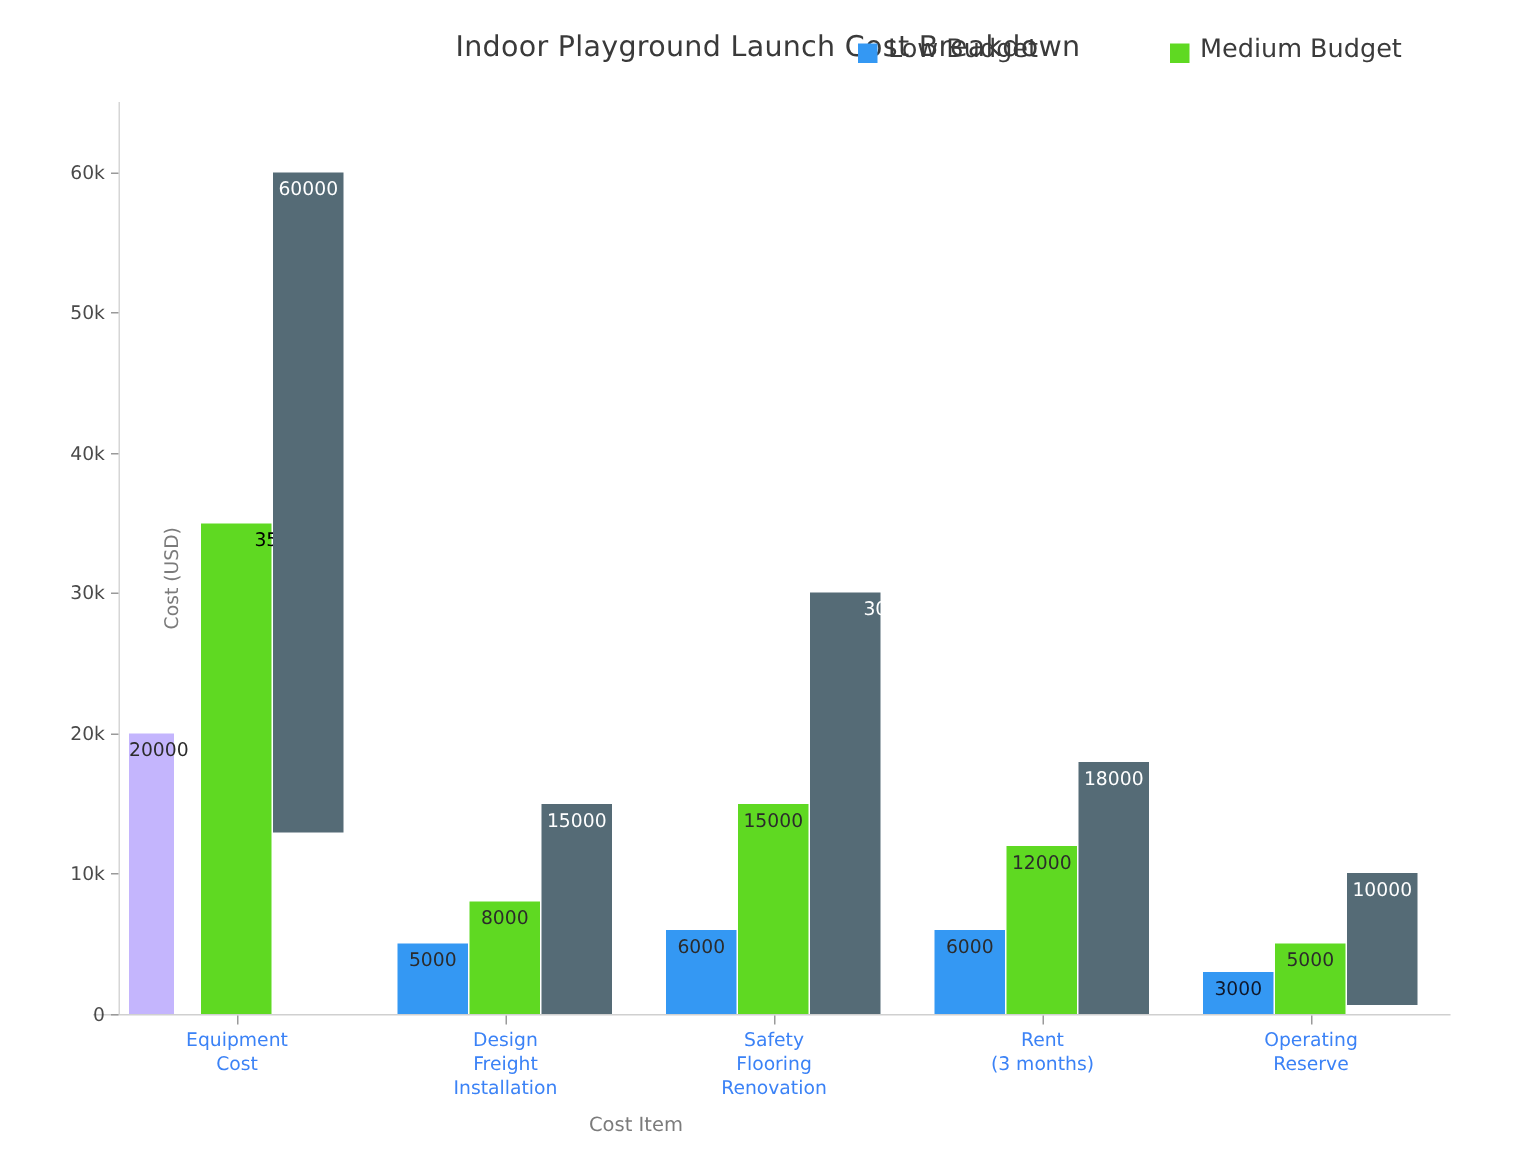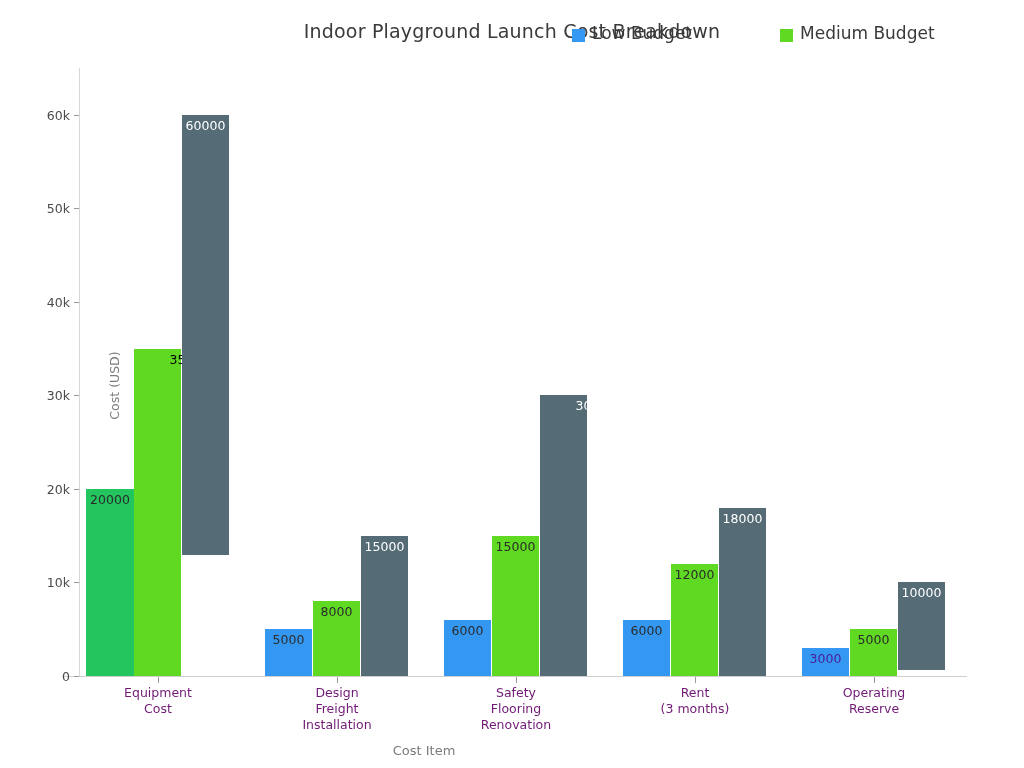--- a/index.html
+++ b/index.html
@@ -117,21 +117,21 @@
     width: 1px;
     height: 6px;
     background: #9a9a9a;
   }
   .xtick-label {
     position: absolute;
     top: 685px;
     width: 220px;
     text-align: center;
     font-size: 12.5px;
-    color: #701a75;
+    color: #3b82f6;
     line-height: 16px;
     white-space: pre-line;
   }
   #xlabel {
     position: absolute;
     left: 0;
     top: 743px;
     width: 848px;
     text-align: center;
     font-size: 13px;
@@ -196,21 +196,21 @@
     <div class="ytick-mark" style="position: absolute; left: 74px; top: 395px;"></div>
     <div class="ytick-label" style="left: 20px; top: 301.846px;">40k</div>
     <div class="ytick-mark" style="position: absolute; left: 74px; top: 302px;"></div>
     <div class="ytick-label" style="left: 20px; top: 208.308px;">50k</div>
     <div class="ytick-mark" style="position: absolute; left: 74px; top: 208px;"></div>
     <div class="ytick-label" style="left: 20px; top: 114.769px;">60k</div>
     <div class="ytick-mark" style="position: absolute; left: 74px; top: 115px;"></div>
     <div class="xtick-mark" style="left: 158px;"></div>
     <div class="xtick-label" style="left: 48px;">Equipment
 Cost</div>
-    <div class="bar" style="left: 86px; top: 488.923px; width: 48px; height: 187.077px; background: #22c55e;">
+    <div class="bar" style="left: 86px; top: 488.923px; width: 30px; height: 187.077px; background: #c4b5fd;">
       <div class="bar-value" style="color: rgb(43, 43, 43);">20000</div>
     </div>
     <div class="bar" style="left: 134px; top: 348.615px; width: 47px; height: 327.385px; background: rgb(95, 217, 34);">
       <div class="bar-value" style="color: #000000; padding-left: 32px;">35000</div>
     </div>
     <div class="bar" style="left: 182px; top: 114.769px; width: 47px; height: 440px; background: rgb(85, 107, 118);">
       <div class="bar-value" style="color: rgb(255, 255, 255);">60000</div>
     </div>
     <div class="xtick-mark" style="left: 337px;"></div>
     <div class="xtick-label" style="left: 227px;">Design
@@ -247,21 +247,21 @@
     <div class="bar" style="left: 671px; top: 563.754px; width: 47px; height: 112.246px; background: rgb(95, 217, 34); padding-left: 26px;">
       <div class="bar-value" style="color: rgb(43, 43, 43);">12000</div>
     </div>
     <div class="bar" style="left: 719px; top: 507.631px; width: 47px; height: 168.369px; background: rgb(85, 107, 118);">
       <div class="bar-value" style="color: rgb(255, 255, 255);">18000</div>
     </div>
     <div class="xtick-mark" style="left: 874px;"></div>
     <div class="xtick-label" style="left: 764px;">Operating
 Reserve</div>
     <div class="bar" style="left: 802px; top: 647.938px; width: 47px; height: 28.0615px; background: rgb(52, 152, 243);">
-      <div class="bar-value" style="color: #4c1d95;">3000</div>
+      <div class="bar-value" style="color: #0f172a;">3000</div>
     </div>
     <div class="bar" style="left: 850px; top: 629.231px; width: 47px; height: 46.7692px; background: rgb(95, 217, 34);">
       <div class="bar-value" style="color: rgb(43, 43, 43);">5000</div>
     </div>
     <div class="bar" style="left: 898px; top: 582.462px; width: 47px; height: 88px; background: rgb(85, 107, 118);">
       <div class="bar-value" style="color: rgb(255, 255, 255);">10000</div>
     </div>
   </div>
 
 </body></html>

